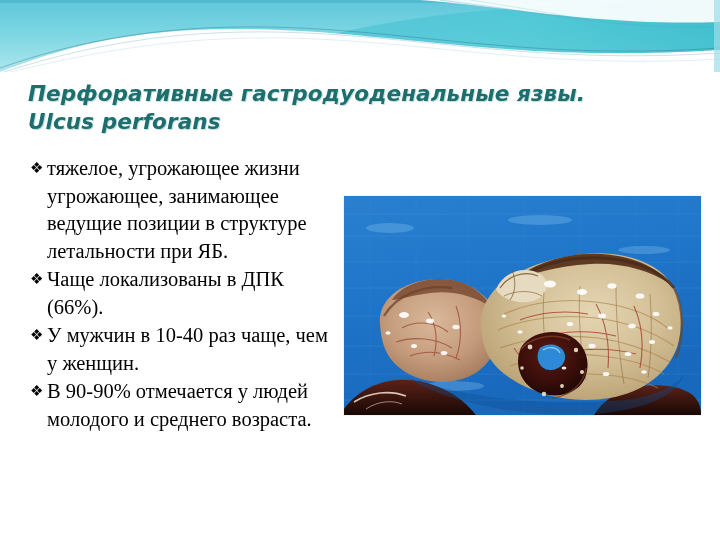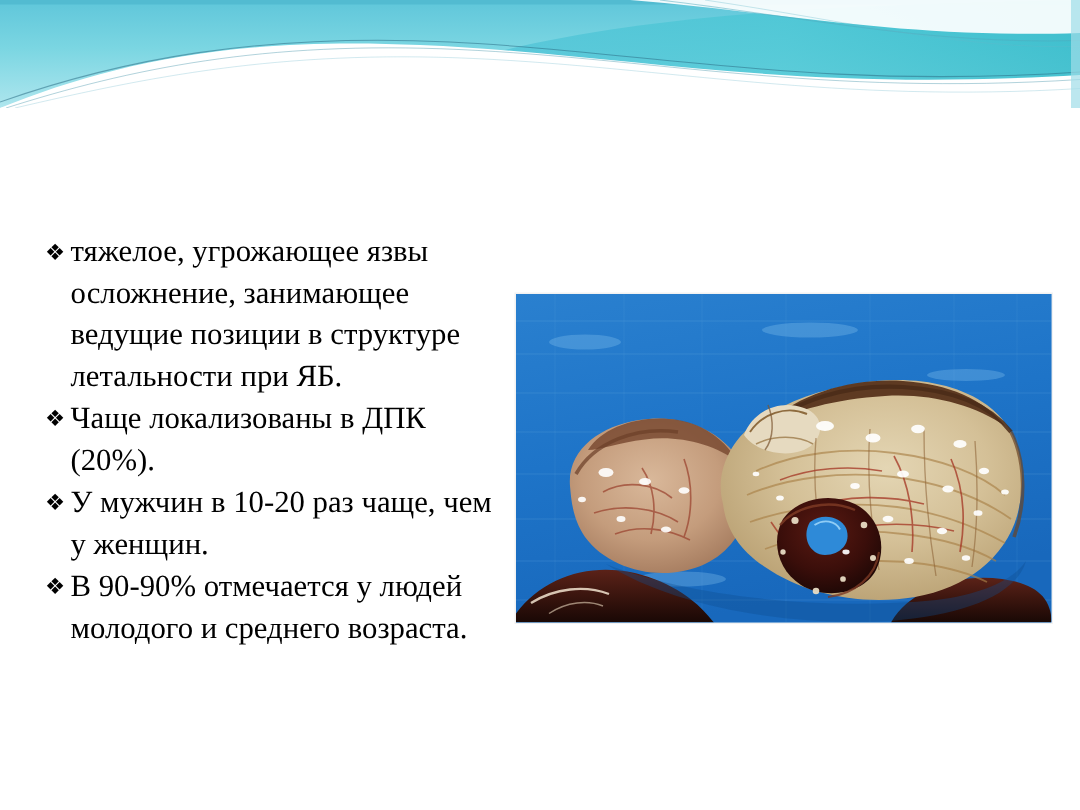--- a/index.html
+++ b/index.html
@@ -134,36 +134,40 @@
       <path d="M10,72 C96,52 186,33 316,39 C446,45 556,69 720,59" fill="none" stroke="#67B6C8" stroke-width="0.5" opacity="0.4"></path>
 
       <path d="M420,0 C520,8 600,26 720,22 L720,0 Z" fill="#ffffff" opacity="0.92"></path>
       <path d="M440,0 C540,12 620,30 720,27" fill="none" stroke="#4FA9BE" stroke-width="0.7" opacity="0.5"></path>
       <path d="M470,0 C565,14 640,33 720,31" fill="none" stroke="#63B9CB" stroke-width="0.5" opacity="0.45"></path>
 
       <rect x="714" y="0" width="6" height="72" fill="#9FDDE8" opacity="0.7"></rect>
     </svg>
   </div>
 
+  <div class="title-block">
+    <div class="title-line">Перфоративные гастродуоденальные язвы.</div>
+    <div class="title-line">Ulcus perforans</div>
+  </div>
 
   <div class="bullets">
 
     <div class="bullet-item">
       <span class="bullet-mark">❖</span>
-      <span class="bullet-text">тяжелое, угрожающее язвы осложнение, занимающее ведущие позиции в структуре летальности при ЯБ.</span>
+      <span class="bullet-text">тяжелое, угрожающее жизни угрожающее, занимающее ведущие позиции в структуре летальности при ЯБ.</span>
     </div>
 
     <div class="bullet-item">
       <span class="bullet-mark">❖</span>
-      <span class="bullet-text">Чаще локализованы в ДПК (20%).</span>
+      <span class="bullet-text">Чаще локализованы в ДПК (66%).</span>
     </div>
 
     <div class="bullet-item">
       <span class="bullet-mark">❖</span>
-      <span class="bullet-text">У мужчин в 10-20 раз чаще, чем у женщин.</span>
+      <span class="bullet-text">У мужчин в 10-40 раз чаще, чем у женщин.</span>
     </div>
 
     <div class="bullet-item">
       <span class="bullet-mark">❖</span>
       <span class="bullet-text">В 90-90% отмечается у людей молодого и среднего возраста.</span>
     </div>
 
   </div>
 
   <div class="photo">

